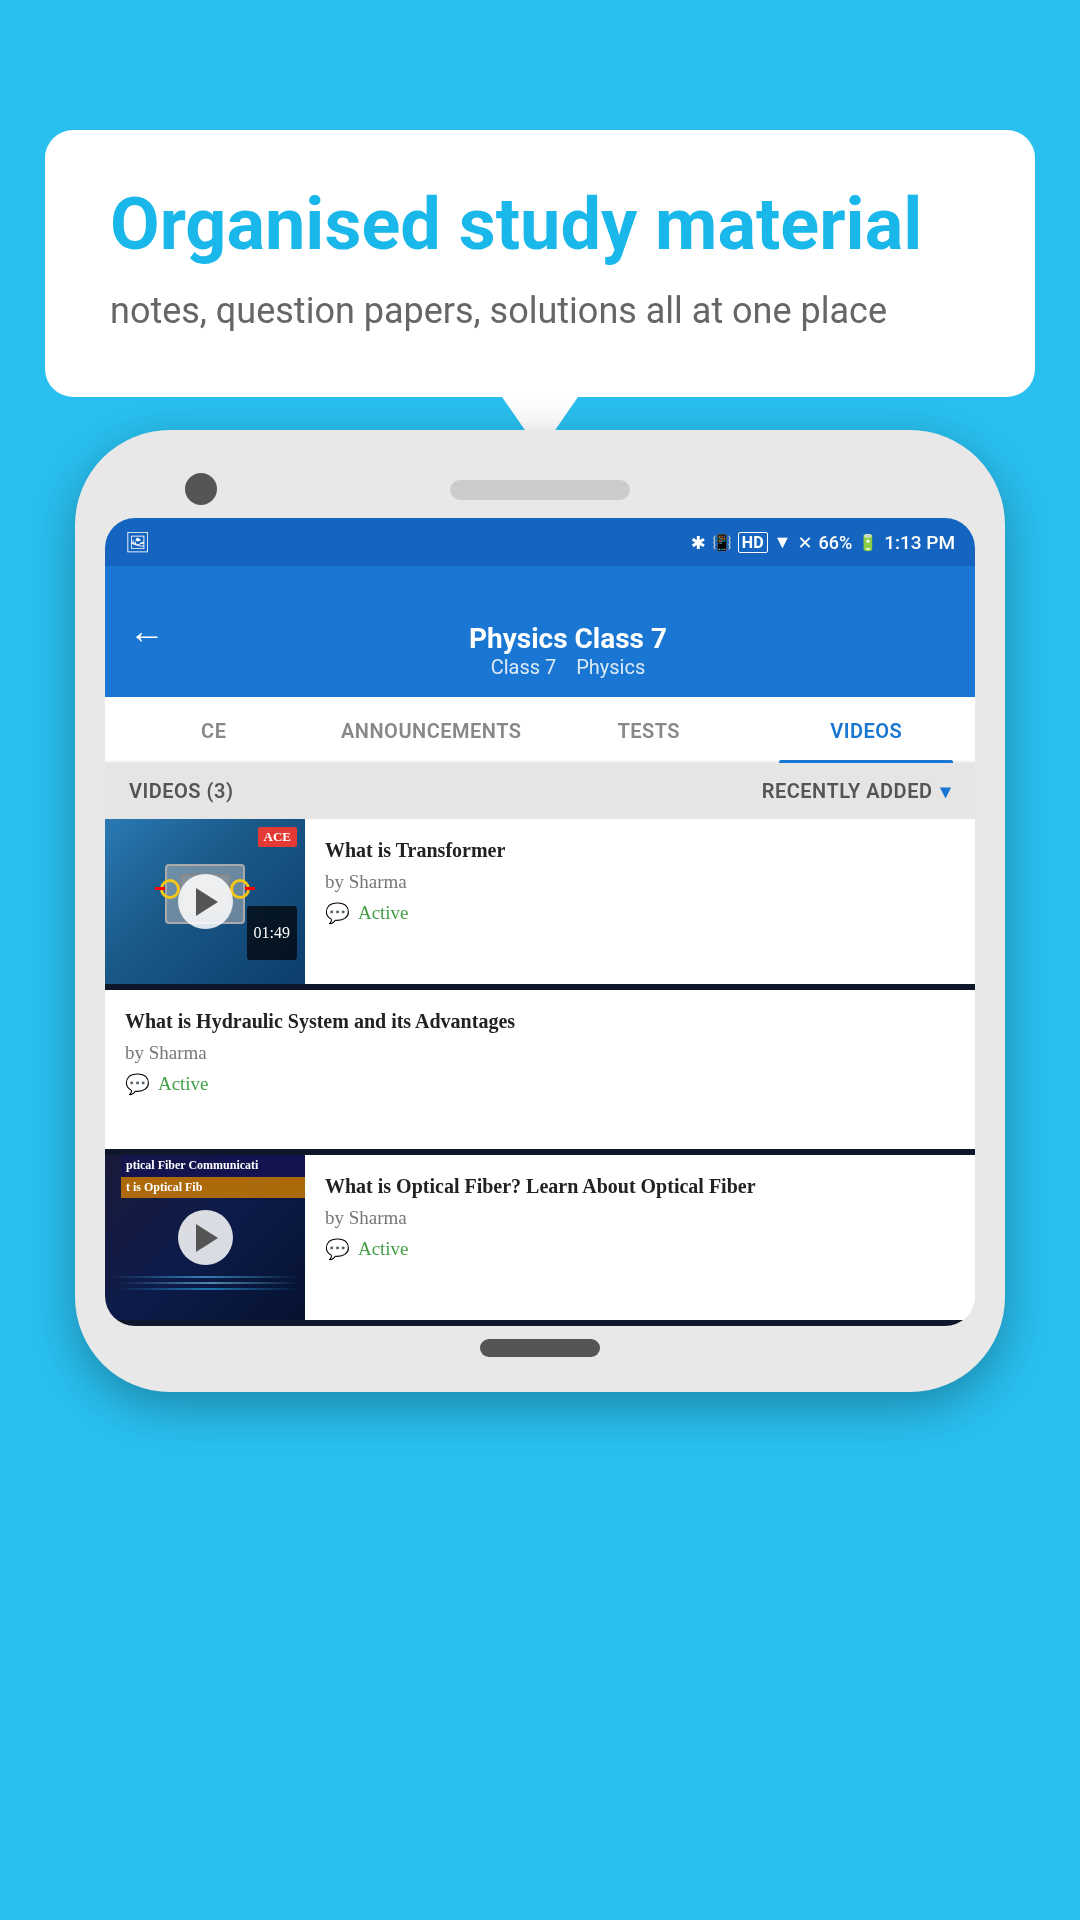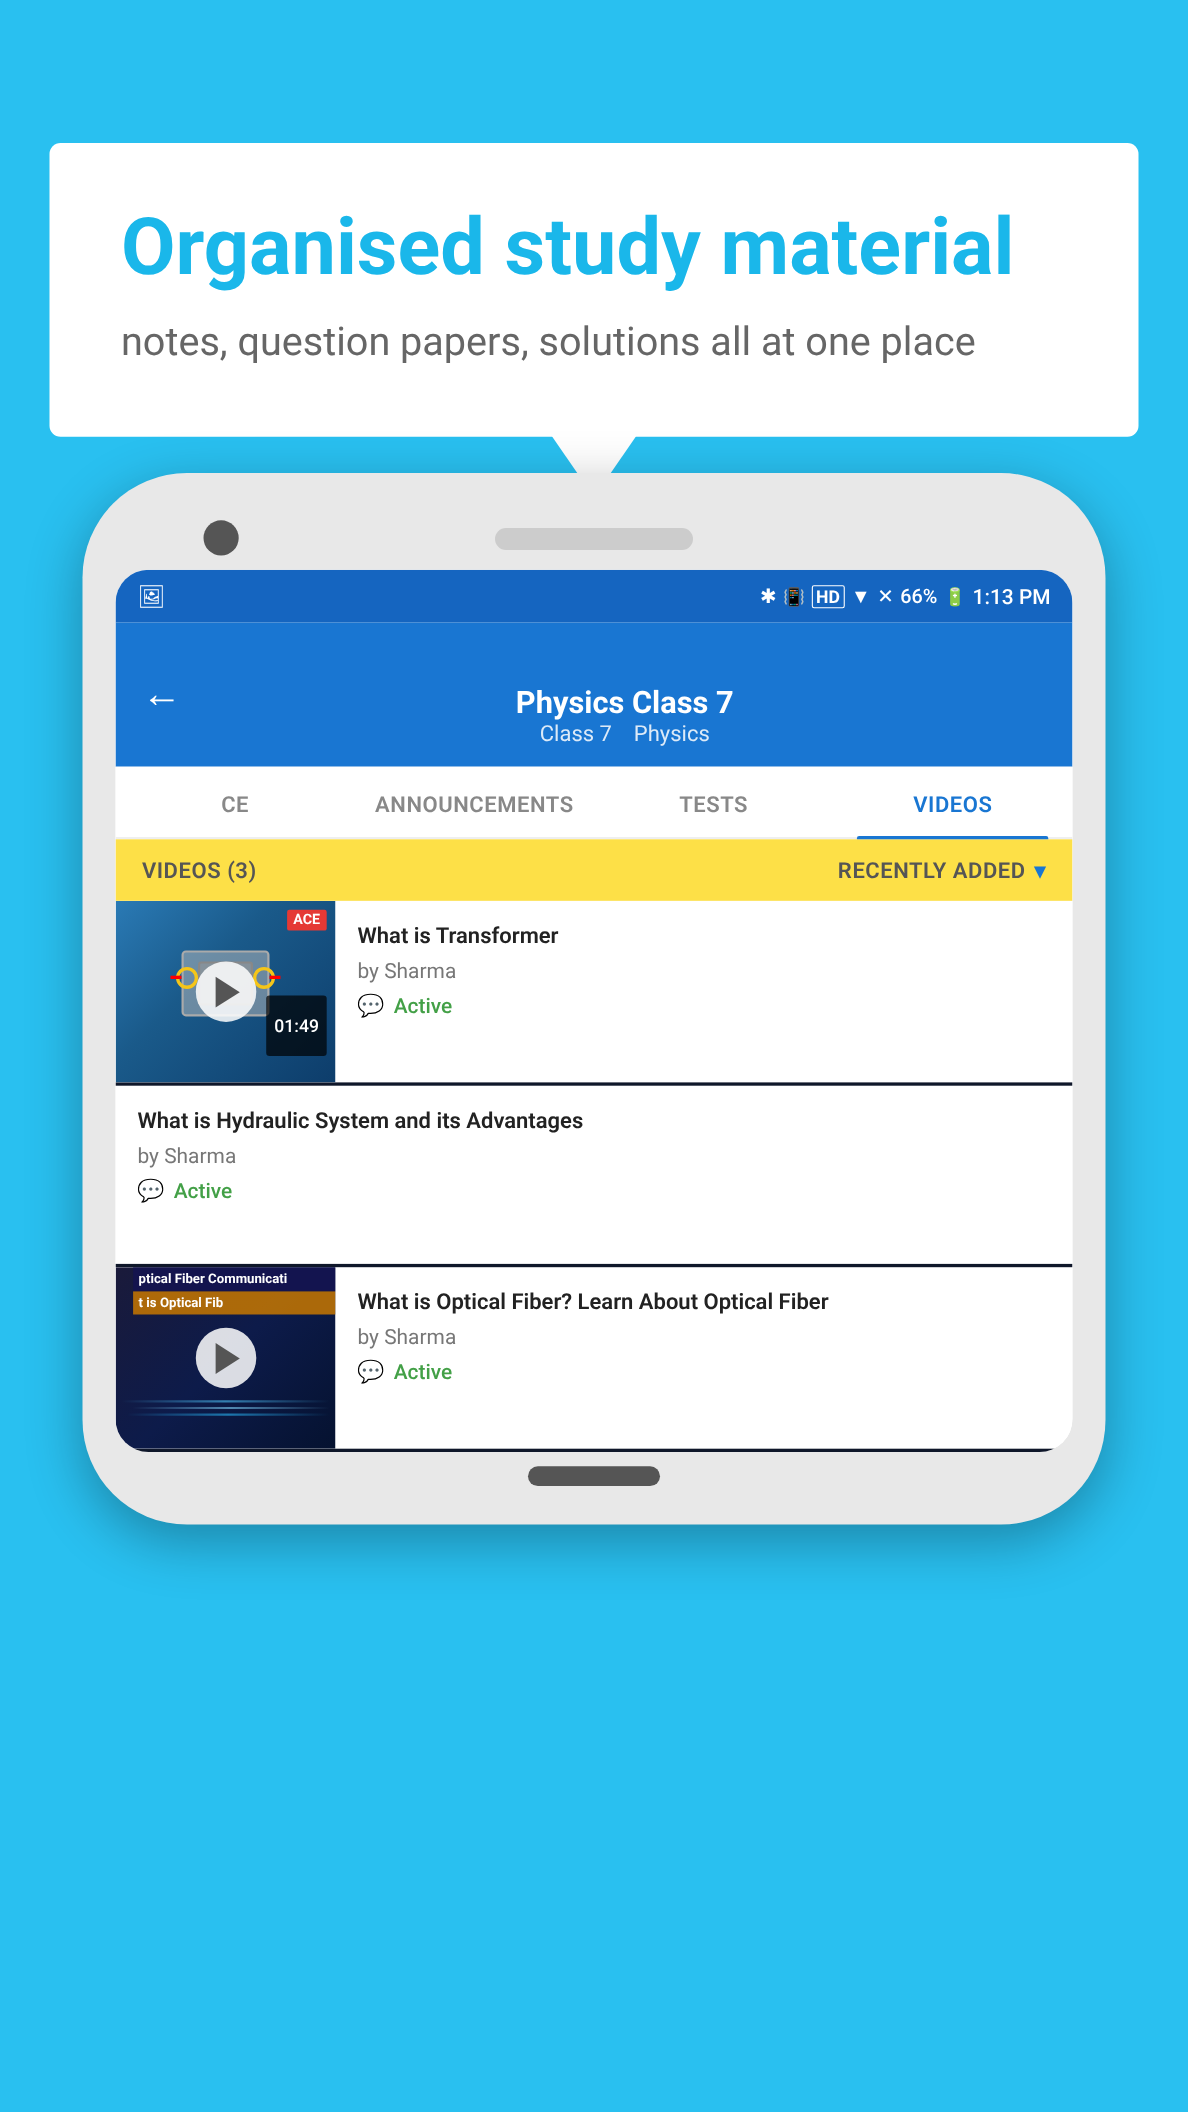--- a/index.html
+++ b/index.html
@@ -16,21 +16,21 @@
     
     .speech-bubble-container {
       position: absolute;
       top: 130px;
       left: 45px;
       right: 45px;
     }
 
     .speech-bubble {
       background: white;
-      border-radius: 10px;
+      border-radius: 28px;
       padding: 55px 65px 60px 65px;
       position: relative;
     }
 
     .speech-bubble::after {
       content: '';
       position: absolute;
       bottom: -55px;
       left: 50%;
       transform: translateX(-50%);
@@ -207,21 +207,21 @@
       bottom: -2px;
       left: 10%;
       right: 10%;
       height: 3px;
       background: #1976d2;
       border-radius: 2px 2px 0 0;
     }
 
     
     .filter-bar {
-      background: #fde047;
+      background: #e5e5e5;
       display: flex;
       align-items: center;
       justify-content: space-between;
       padding: 16px 24px;
     }
 
     .videos-count {
       font-size: 20px;
       color: #555;
       font-weight: 600;
@@ -244,22 +244,23 @@
       font-size: 20px;
     }
 
     
     .video-list {
       background: white;
     }
 
     .video-item {
       display: flex;
-      border-bottom: 3px solid #0f172a;
+      border-bottom: 6px solid #0f172a;
       min-height: 165px;
+      font-family: Liberation Serif, serif;
     }
 
     .video-thumbnail {
       width: 200px;
       min-height: 165px;
       position: relative;
       flex-shrink: 0;
       overflow: hidden;
     }
 

